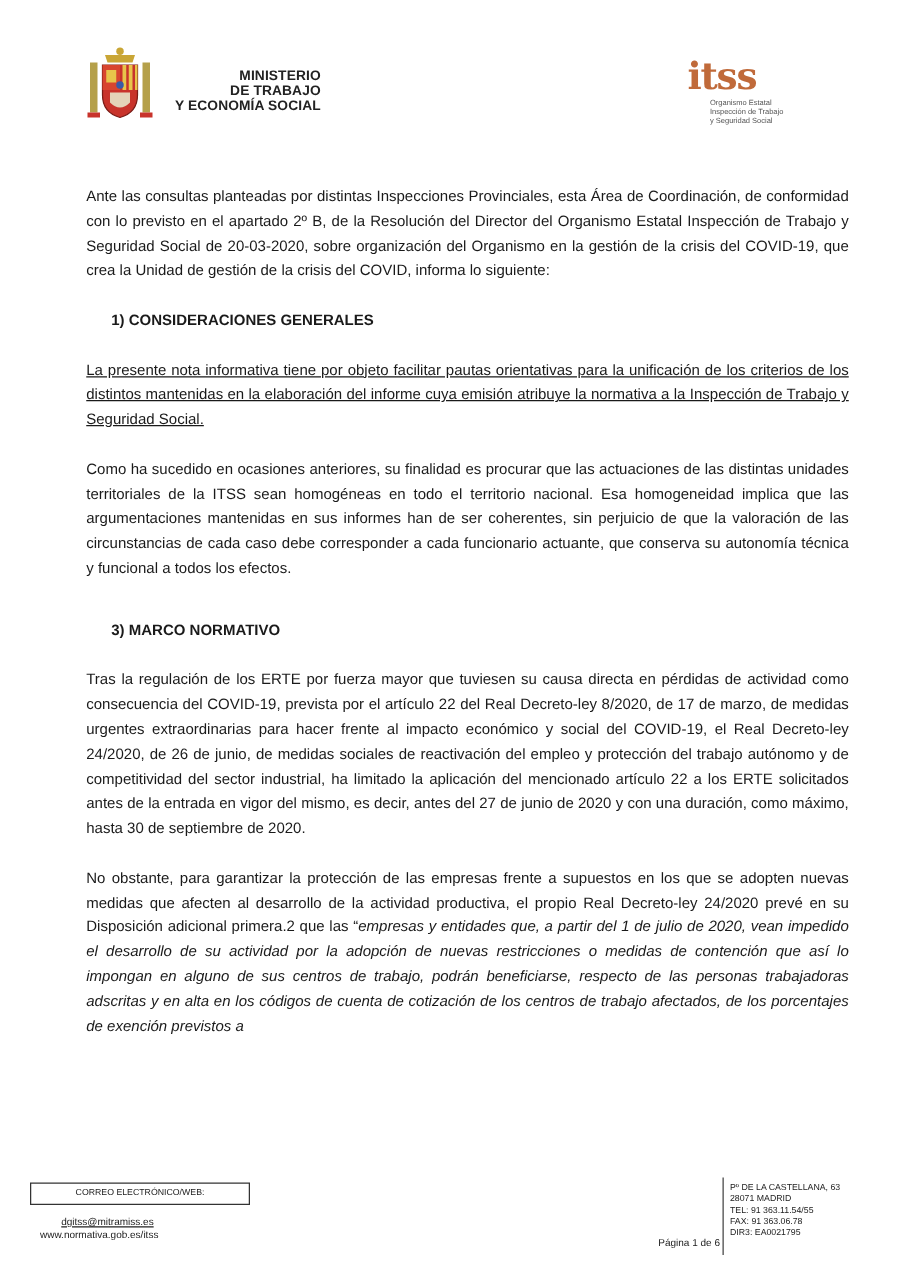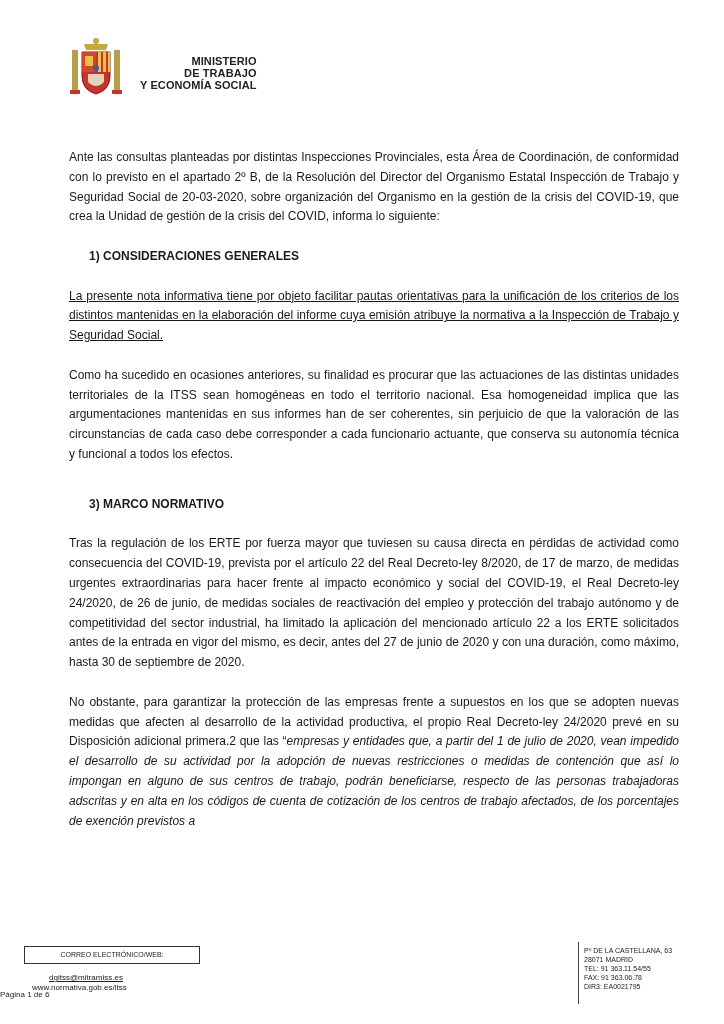--- a/index.html
+++ b/index.html
@@ -20,21 +20,21 @@
   .gap { height: 19.8px; }
   .gap2 { height: 30px; }
   .heading { font-weight: bold; margin-left: 20px; }
   .underline { text-decoration: underline; }
   .italic { font-style: italic; }
   .footer { position: absolute; left: 0; top: 940px; width: 724px; height: 84px; }
   .mail-box { position: absolute; left: 24px; top: 6px; width: 174px; height: 16px; border: 1px solid #333;
               font-size: 7px; line-height: 16px; text-align: center; color: #222; text-transform: uppercase; }
   .contact { position: absolute; left: 32px; top: 33px; font-size: 8px; line-height: 10px; color: #222; }
   .contact .email { text-decoration: underline; margin-left: 17px; }
-  .pagenum { position: absolute; left: 0; width: 724px; top: 50px; text-align: left; font-size: 8px; color: #222; }
+  .pagenum { position: absolute; left: 0; width: 576px; top: 50px; text-align: right; font-size: 8px; color: #222; }
   .addr-line { position: absolute; left: 578px; top: 2px; width: 1px; height: 62px; background: #444; }
   .address { position: absolute; left: 584px; top: 6px; font-size: 7px; line-height: 9px; color: #222; text-transform: uppercase; }
 </style>
 </head>
 <body>
 
 <div class="header">
   <svg class="crest" viewBox="0 0 60 64">
     <rect x="6" y="14" width="6" height="40" fill="#b5a04a"></rect>
     <rect x="48" y="14" width="6" height="40" fill="#b5a04a"></rect>
@@ -49,20 +49,28 @@
     <rect x="19" y="20" width="8" height="10" fill="#e8c44a"></rect>
     <circle cx="30" cy="32" r="3" fill="#3a5aa8"></circle>
     <path d="M22 38 H38 V46 Q30 54 22 46 Z" fill="#e4d3b8"></path>
     <rect x="4" y="54" width="10" height="4" fill="#c8332b"></rect>
     <rect x="46" y="54" width="10" height="4" fill="#c8332b"></rect>
   </svg>
   <div class="ministry">
     <div>MINISTERIO</div>
     <div>DE TRABAJO</div>
     <div>Y ECONOMÍA SOCIAL</div>
+  </div>
+  <div class="itss-logo">
+    <div class="itss-mark">itss</div>
+    <div class="itss-text">
+      <div>Organismo Estatal</div>
+      <div>Inspección de Trabajo</div>
+      <div>y Seguridad Social</div>
+    </div>
   </div>
 </div>
 
 <div class="content">
   <p class="p">Ante las consultas planteadas por distintas Inspecciones Provinciales, esta Área de Coordinación, de conformidad con lo previsto en el apartado 2º B, de la Resolución del Director del Organismo Estatal Inspección de Trabajo y Seguridad Social de 20-03-2020, sobre organización del Organismo en la gestión de la crisis del COVID-19, que crea la Unidad de gestión de la crisis del COVID, informa lo siguiente:</p>
   <div class="gap"></div>
   <p class="p heading">1)   CONSIDERACIONES GENERALES</p>
   <div class="gap"></div>
   <p class="p underline">La presente nota informativa tiene por objeto facilitar pautas orientativas para la unificación de los criterios de los distintos mantenidas en la elaboración del informe cuya emisión atribuye la normativa a la Inspección de Trabajo y Seguridad Social.</p>
   <div class="gap"></div>

